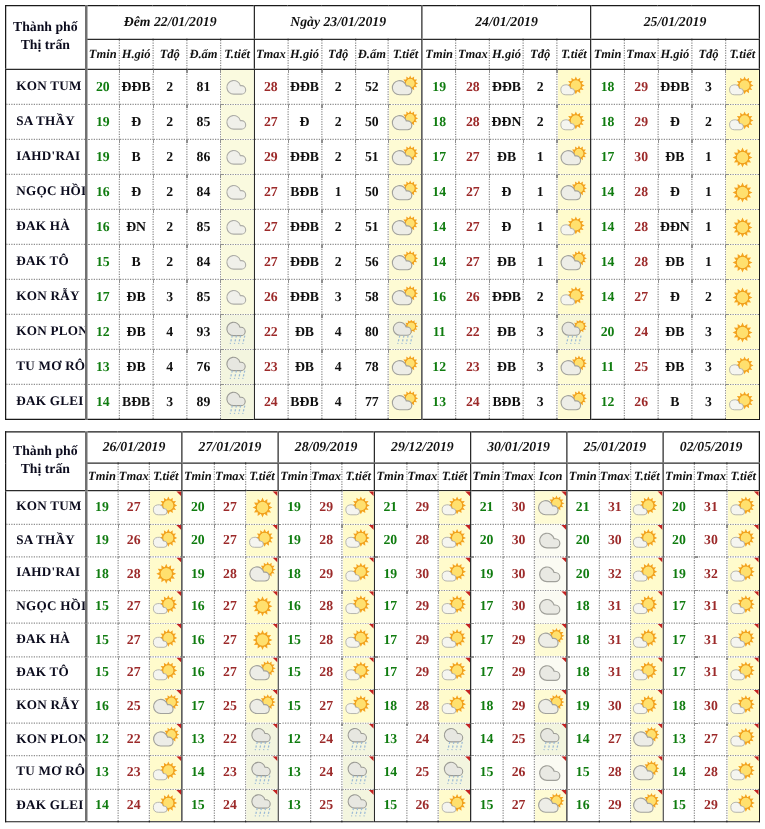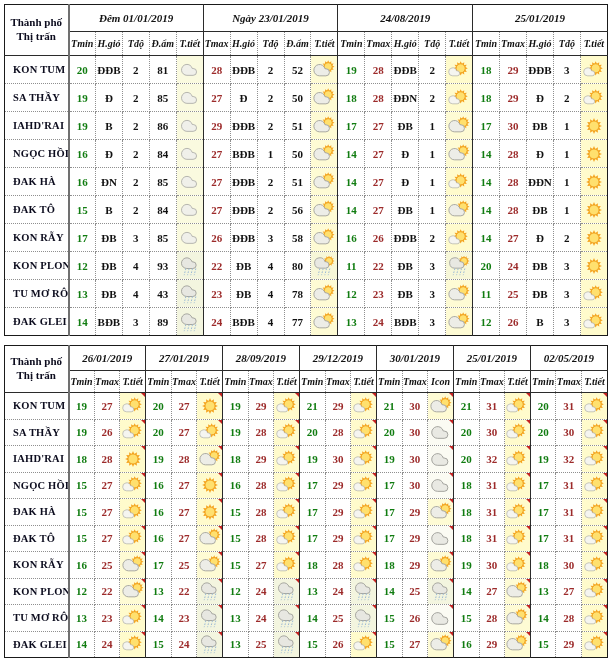--- a/index.html
+++ b/index.html
@@ -50,23 +50,23 @@
         <col>
         <col>
         <col>
       </colgroup>
       <thead>
         <tr>
           <th class="corner" rowspan="2">
             <div>Thành phố</div>
             <div>Thị trấn</div>
           </th>
-          <th class="date gs" colspan="5">Đêm 01/01/2019</th>
+          <th class="date gs" colspan="5">Đêm 22/01/2019</th>
           <th class="date gs" colspan="5">Ngày 23/01/2019</th>
-          <th class="date gs" colspan="5">24/08/2019</th>
+          <th class="date gs" colspan="5">24/01/2019</th>
           <th class="date gs" colspan="5">25/01/2019</th>
         </tr>
         <tr>
           <th class="sub gs">Tmin</th>
           <th class="sub">H.gió</th>
           <th class="sub">Tđộ</th>
           <th class="sub">Đ.ẩm</th>
           <th class="sub">T.tiết</th>
           <th class="sub gs">Tmax</th>
           <th class="sub">H.gió</th>
@@ -444,21 +444,21 @@
           <td class="ic" style="background:#FFFBCC"><svg class="wic" viewBox="0 0 26 24">
               <polygon points="22.5,12.0 19.1,13.6 21.2,16.7 17.5,16.5 17.7,20.2 14.6,18.1 13.0,21.5 11.4,18.1 8.3,20.2 8.5,16.5 4.8,16.7 6.9,13.6 3.5,12.0 6.9,10.4 4.8,7.3 8.5,7.5 8.3,3.8 11.4,5.9 13.0,2.5 14.6,5.9 17.7,3.8 17.5,7.5 21.2,7.3 19.1,10.4" fill="#F6A41F"></polygon>
               <circle cx="13" cy="12" r="6" fill="#FFE06E" stroke="#EE9F1C" stroke-width="1"></circle>
             </svg></td>
         </tr>
         <tr>
           <th class="city">TU MƠ RÔNG</th>
           <td class="val min gs">13</td>
           <td class="val pl">ĐB</td>
           <td class="val pl">4</td>
-          <td class="val pl">43</td>
+          <td class="val pl">76</td>
           <td class="ic" style="background:#F3F5DF"><svg class="wic" viewBox="0 0 26 24">
               <g transform="translate(2 -1) scale(0.8)">
                 <path d="M18 10h-1.26A8 8 0 1 0 9 20h9a5 5 0 0 0 0-10z" fill="#E7E7E1" stroke="#9B9B95" stroke-width="1.3"></path>
               </g>
               <g stroke="#9DBBD6" stroke-width="1.2" stroke-dasharray="2 1.6" fill="none">
                 <path d="M8 15 L6 23"></path>
                 <path d="M12 15 L10 23"></path>
                 <path d="M16 15 L14 23"></path>
                 <path d="M20 15 L18 23"></path>
               </g>

